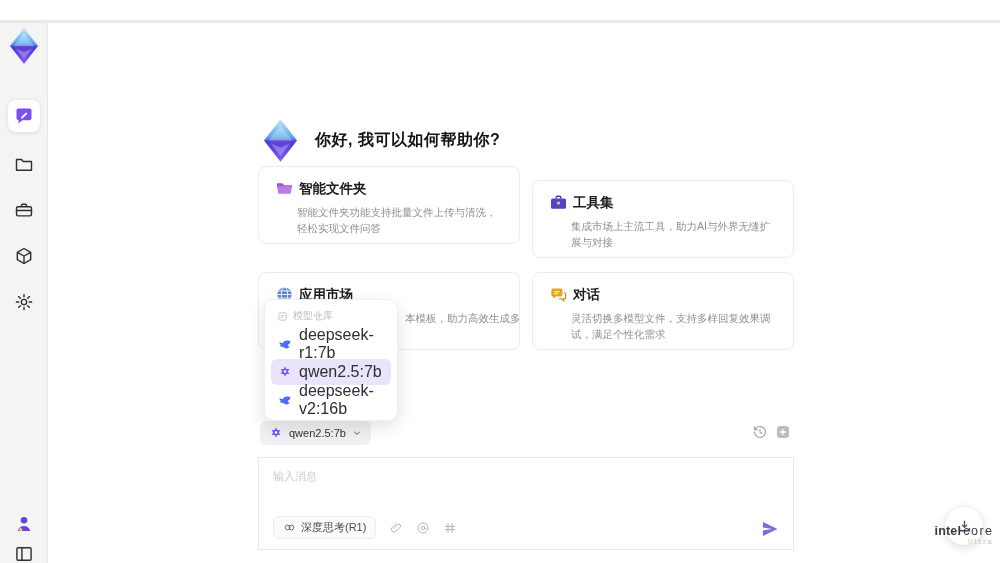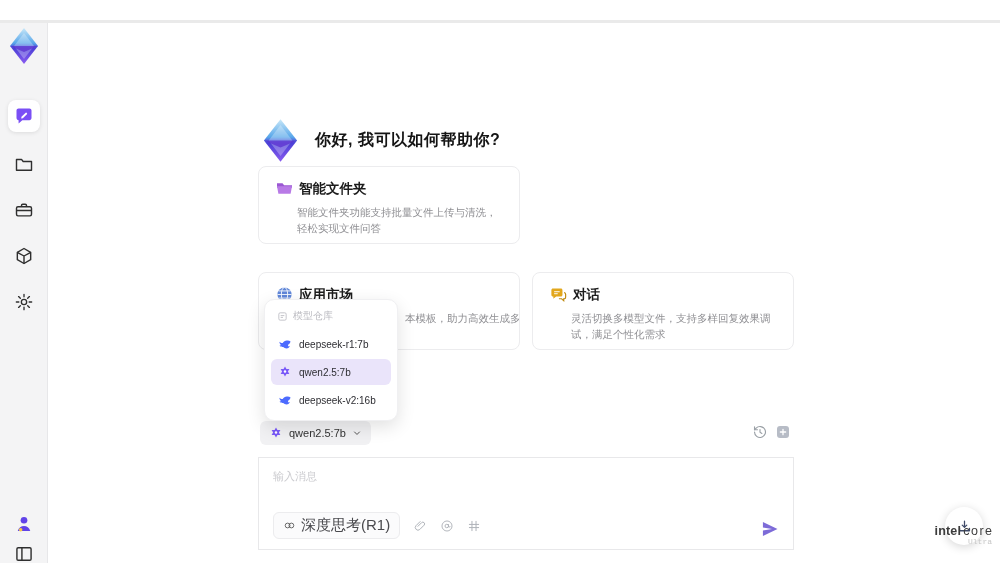--- a/index.html
+++ b/index.html
@@ -39,21 +39,21 @@
   .card-desc.clipped { margin-left:130px; white-space:nowrap; }
 
   
   .dropdown { position:absolute; left:264px; top:279px; width:134px; background:#fff;
     border:1px solid #f0f0f2; border-radius:10px; box-shadow:0 6px 18px rgba(0,0,0,.12);
     padding:7px 6px; z-index:50; }
   .dd-header { display:flex; align-items:center; gap:5px; padding:2px 6px 6px;
     font-size:10px; color:#bcbcc2; }
   .dd-header svg { width:11px; height:11px; }
   .dd-item { display:flex; align-items:center; gap:7px; height:26px; padding:0 7px;
-    border-radius:6px; font-size:10px; color:#2e2e33; cursor:pointer; margin-top:2px; }
+    border-radius:6px; font-size:16px; color:#2e2e33; cursor:pointer; margin-top:2px; }
   .dd-item svg { width:14px; height:14px; flex:0 0 auto; }
   .dd-item.selected { background:#eae4fa; }
 
   
   .model-pill { position:absolute; left:260px; top:401px; height:24px; display:inline-flex;
     align-items:center; gap:6px; padding:0 9px; background:#f1f1f3; border-radius:6px;
     font-size:11px; color:#333; cursor:pointer; }
   .model-pill svg.qicon { width:14px; height:14px; }
   .model-pill svg.chev { width:10px; height:10px; }
 
@@ -64,21 +64,21 @@
   
   .composer { position:absolute; left:258px; top:437px; width:536px; height:93px;
     border:1px solid #e8e8ea; border-radius:0; background:#fff; }
   .composer textarea { position:absolute; left:0; top:0; width:100%; height:48px;
     border:none; outline:none; resize:none; background:transparent; padding:11px 14px;
     font-size:11px; color:#333; font-family:inherit; }
   .composer textarea::placeholder { color:#cbcbcf; }
   .composer-row { position:absolute; left:14px; bottom:10px; display:flex; align-items:center; gap:13px; }
   .deep-pill { display:inline-flex; align-items:center; gap:5px; padding:3px 9px;
     border:1px solid #ececee; background:#fbfbfc; border-radius:6px;
-    font-size:15px; color:#4a4a4e; cursor:pointer;text-align:center; }
+    font-size:11px; color:#4a4a4e; cursor:pointer;text-align:center; }
   .deep-pill svg { width:13px; height:13px; }
   .row-icon { width:14px; height:14px; cursor:pointer; }
   .row-icon svg { width:14px; height:14px; }
   .send-btn { position:absolute; right:13px; bottom:10px; width:20px; height:20px; cursor:pointer; }
   .send-btn svg { width:20px; height:20px; }
 
   
   .fab { position:absolute; left:945px; top:487px; width:38px; height:38px; border-radius:50%;
     background:#fff; box-shadow:0 2px 10px rgba(0,0,0,.16); display:flex; align-items:center;
     justify-content:center; cursor:pointer; z-index:45; }
@@ -171,20 +171,31 @@
     <div class="card-head">
       <svg viewBox="0 0 24 24">
         <path d="M2.5 5.5h7l2 2.5h10v3H2.5z" fill="#9b57d3"></path>
         <path d="M2.5 9h19l-1.8 9.5H4.3z" fill="#b87ae6"></path>
       </svg>
       <span class="card-title">智能文件夹</span>
     </div>
     <div class="card-desc">智能文件夹功能支持批量文件上传与清洗，轻松实现文件问答</div>
   </div>
 
+  <div class="card card-2">
+    <div class="card-head">
+      <svg viewBox="0 0 24 24">
+        <path d="M9 7V5.8C9 4.8 9.8 4 10.8 4h2.4c1 0 1.8.8 1.8 1.8V7" fill="none" stroke="#4338b8" stroke-width="1.8"></path>
+        <rect x="2.5" y="7" width="19" height="13" rx="2" fill="#4f46c8"></rect>
+        <rect x="10" y="11.2" width="4" height="3.2" rx="1" fill="#f3c845"></rect>
+      </svg>
+      <span class="card-title">工具集</span>
+    </div>
+    <div class="card-desc">集成市场上主流工具，助力AI与外界无缝扩展与对接</div>
+  </div>
 
   <div class="card card-3">
     <div class="card-head">
       <svg viewBox="0 0 24 24">
         <circle cx="12" cy="12" r="9" fill="#5f86d8"></circle>
         <ellipse cx="12" cy="12" rx="4" ry="9" fill="none" stroke="#fff" stroke-width="1.1"></ellipse>
         <path d="M3 12h18M4.5 7.5h15M4.5 16.5h15" stroke="#fff" stroke-width="1.1"></path>
       </svg>
       <span class="card-title">应用市场</span>
     </div>

